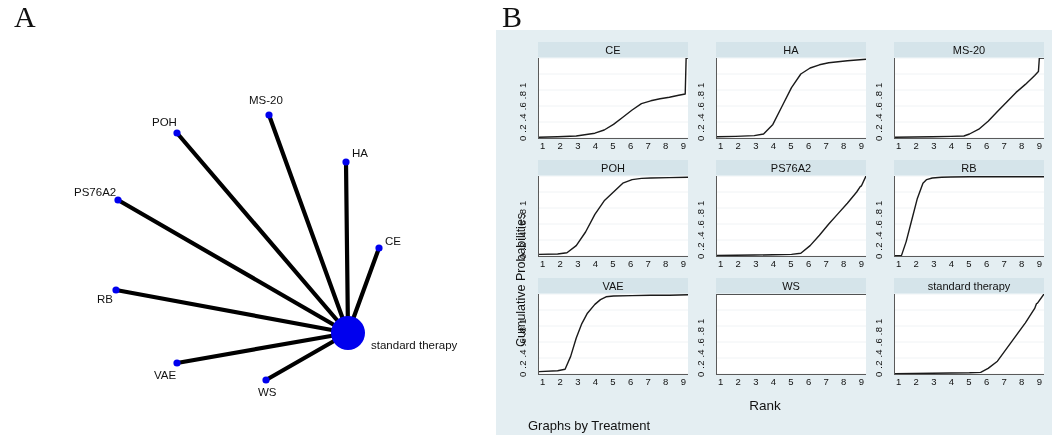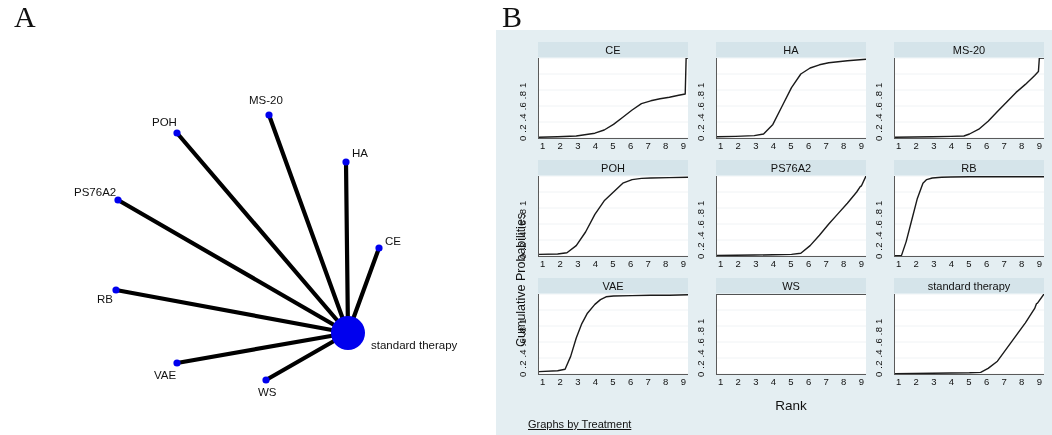--- a/index.html
+++ b/index.html
@@ -37,23 +37,23 @@
   .ytix span{position:absolute;left:8px;bottom:-2px;white-space:nowrap;font-size:9.5px;
              color:#111;transform:rotate(-90deg);transform-origin:left bottom;letter-spacing:.2px;}
   .plotbox{position:absolute;left:18px;right:0;top:0;bottom:17px;background:#fff;
            border-left:1px solid #5a5a5a;border-bottom:1px solid #5a5a5a;}
   .plotbox svg{display:block;width:100%;height:100%;}
   .xtix{position:absolute;left:18px;right:0;bottom:0;height:16px;
         display:flex;justify-content:space-between;align-items:flex-start;
         padding:0 2px;box-sizing:border-box;}
   .xtix span{font-size:9.5px;color:#111;}
 
-  #xlabel{position:absolute;left:33px;top:368px;width:524px;text-align:center;
+  #xlabel{position:absolute;left:7px;top:368px;width:524px;text-align:center;
           font-size:13.5px;color:#111;}
-  #note{position:absolute;left:32px;top:388px;font-size:11px;color:#111;text-decoration:underline;}
+  #note{position:absolute;left:32px;top:388px;font-size:13px;color:#111;}
 </style>
 </head>
 <body>
 
 <div id="panel-a">
   <div id="panel-a-letter">A</div>
   <svg id="net-svg" viewBox="0 0 494 435">
       <line x1="269" y1="115" x2="348" y2="333" stroke="#000000" stroke-width="4.2" stroke-linecap="round"></line>
       <line x1="177" y1="133" x2="348" y2="333" stroke="#000000" stroke-width="4.2" stroke-linecap="round"></line>
       <line x1="346" y1="162" x2="348" y2="333" stroke="#000000" stroke-width="4.2" stroke-linecap="round"></line>

